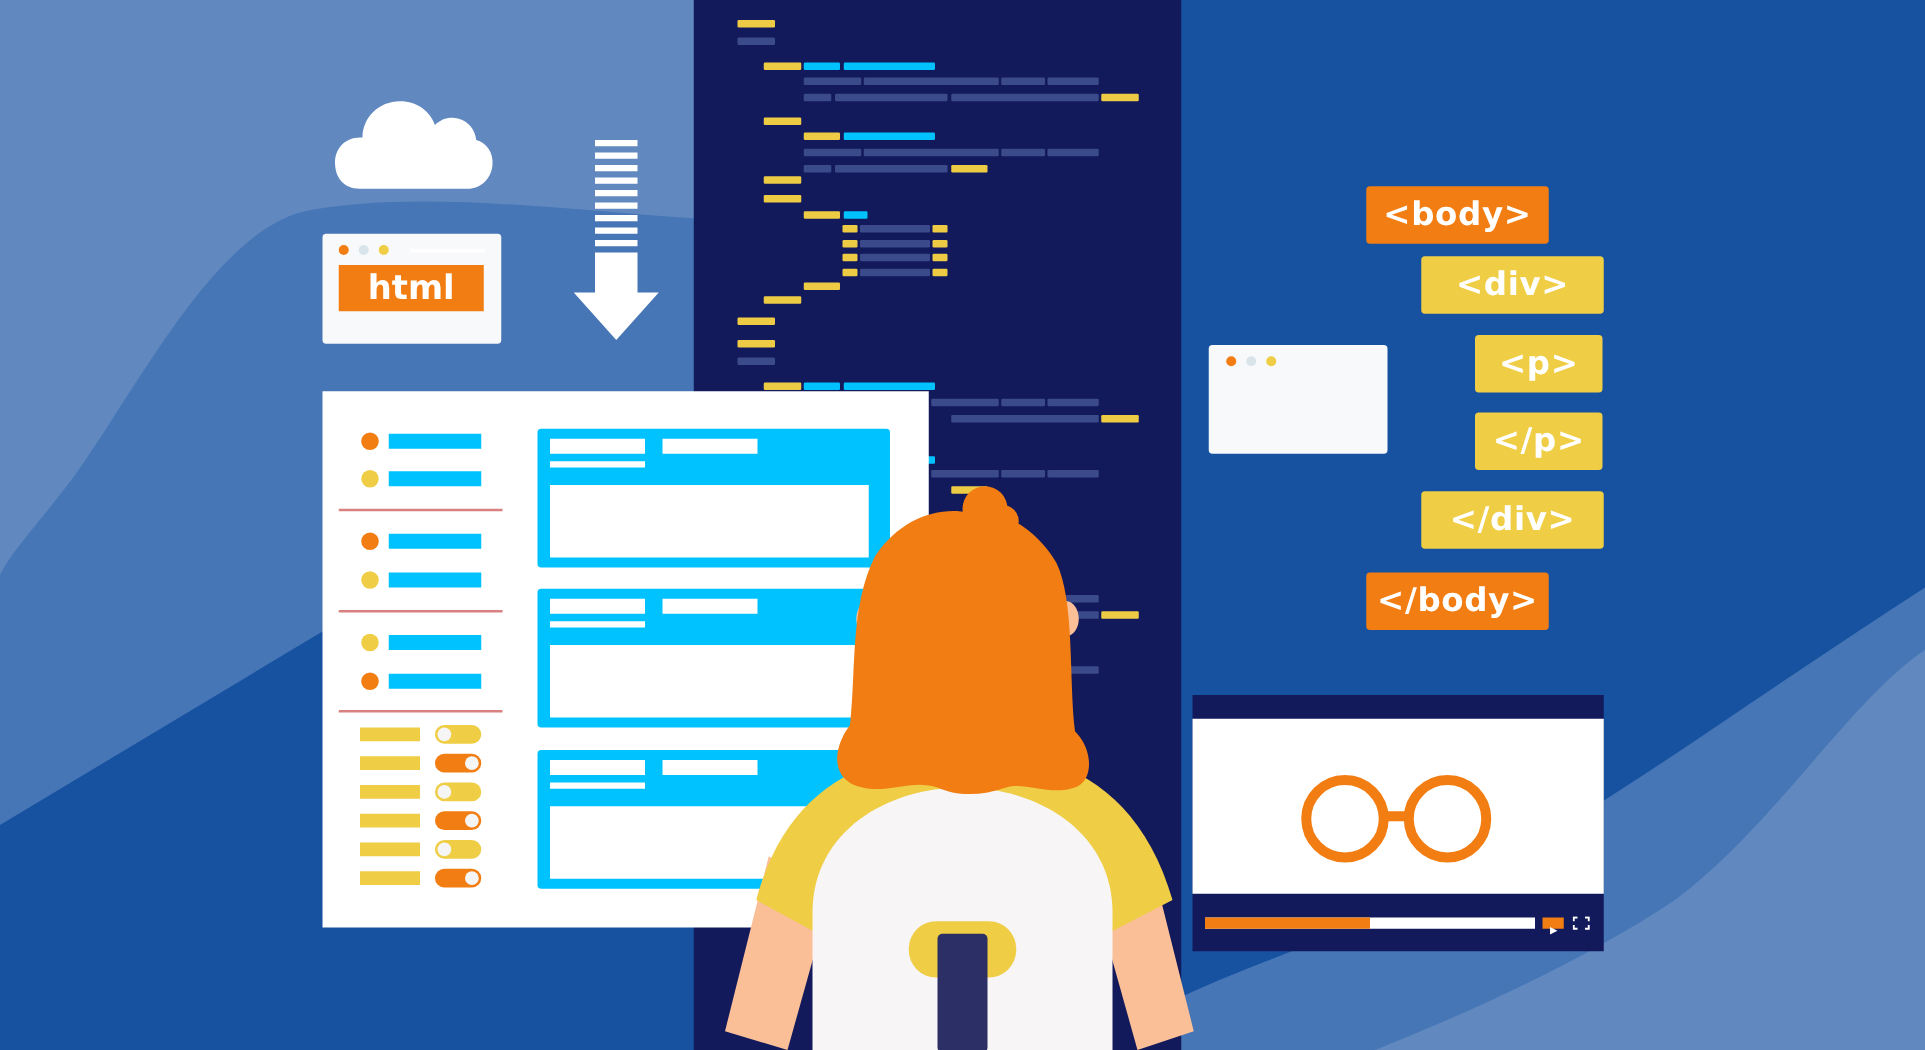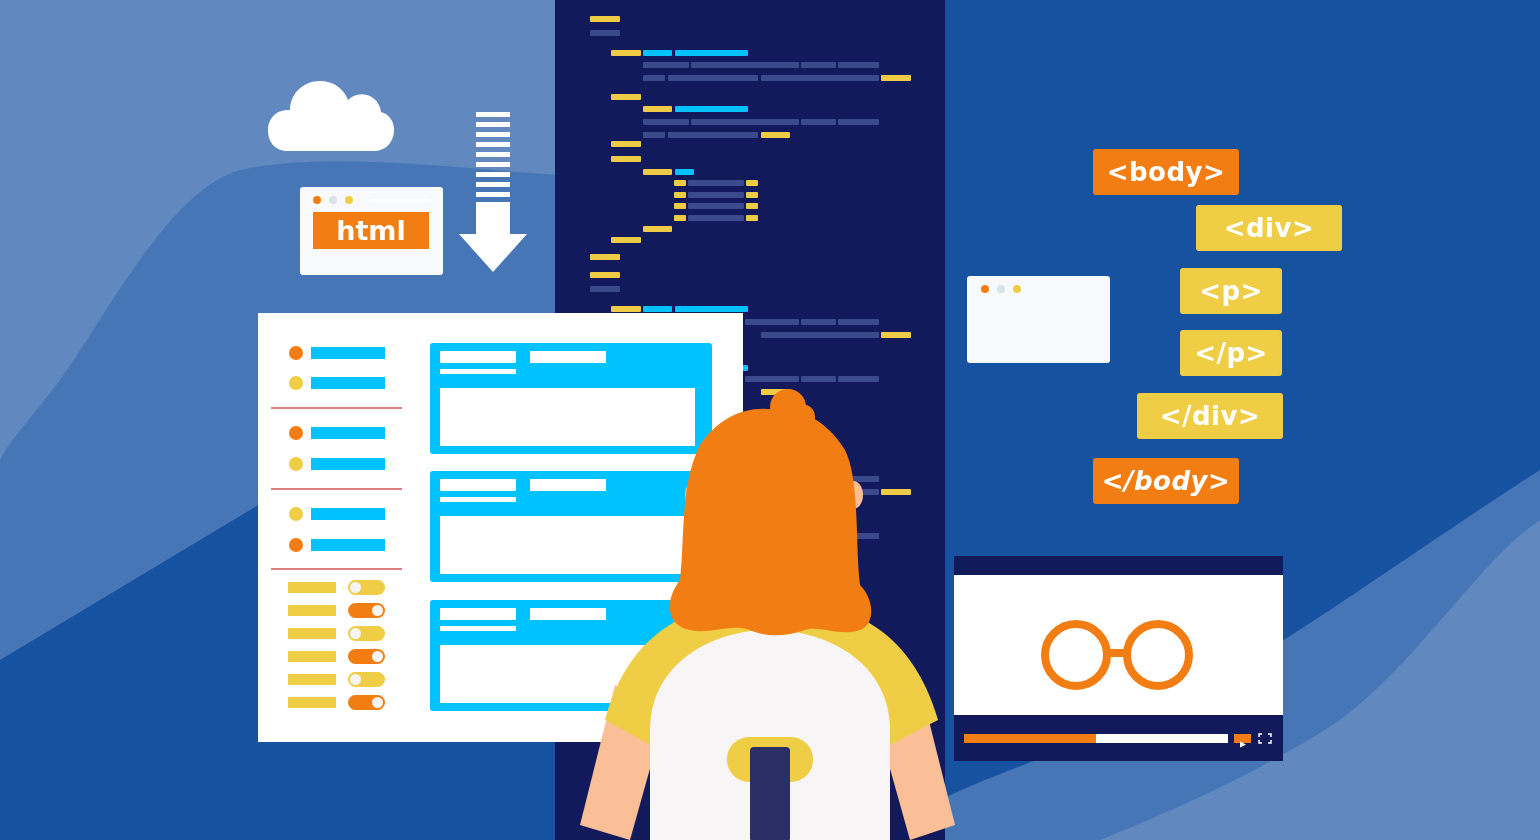--- a/index.html
+++ b/index.html
@@ -101,21 +101,21 @@
   <div class="cl cg" style="left:283px;top:476px;width:41px;"></div>
   <div class="cl cg" style="left:283px;top:489px;width:41px;"></div>
   <div class="cl cy" style="left:326px;top:489px;width:30px;"></div>
   <div class="cl cg" style="left:283px;top:533px;width:41px;"></div>
 </div>
 
 <svg class="abs" style="left:268px;top:78px;" width="128" height="74" viewBox="0 0 128 74">
   <path d="M20 73 C6 73 0 63 0 52 C0 40 9 31 22 32 C22 16 35 3 52 3 C66 3 76 11 80 22 C85 17 92 15 99 17 C107 19 112 26 113 34 C121 36 127 44 126 54 C125 65 117 73 106 73 Z" fill="#ffffff"></path>
 </svg>
 
-<div class="browser" style="left:258px;top:187px;width:143px;height:88px;margin-left:42px;">
+<div class="browser" style="left:258px;top:187px;width:143px;height:88px;">
   <div class="dots" style="left:13px;top:9px;">
     <div class="dot" style="background:#f27d12;"></div>
     <div class="dot" style="background:#d8e4ea;"></div>
     <div class="dot" style="background:#efcd45;"></div>
   </div>
   <div class="abs" style="left:70px;top:12px;width:60px;height:3px;background:#fff;"></div>
   <div class="abs" style="left:13px;top:25px;width:116px;height:37px;background:#f27d12;color:#fff;font-weight:bold;font-size:27px;display:flex;align-items:center;justify-content:center;">html</div>
 </div>
 
 <svg class="abs" style="left:459px;top:110px;" width="70" height="164" viewBox="0 0 70 164">
@@ -198,25 +198,25 @@
 
 <div class="browser" style="left:967px;top:276px;width:143px;height:87px;">
   <div class="dots" style="left:14px;top:9px;">
     <div class="dot" style="background:#f27d12;"></div>
     <div class="dot" style="background:#d8e4ea;"></div>
     <div class="dot" style="background:#efcd45;"></div>
   </div>
 </div>
 
 <div class="tag tag-o" style="left:1093px;top:149px;width:146px;height:46px;">&lt;body&gt;</div>
-<div class="tag tag-y" style="left:1196px;top:205px;width:146px;height:46px;text-align:right;">&lt;div&gt;</div>
+<div class="tag tag-y" style="left:1137px;top:205px;width:146px;height:46px;text-align:right;">&lt;div&gt;</div>
 <div class="tag tag-y" style="left:1180px;top:268px;width:102px;height:46px;">&lt;p&gt;</div>
 <div class="tag tag-y" style="left:1180px;top:330px;width:102px;height:46px;">&lt;/p&gt;</div>
 <div class="tag tag-y" style="left:1137px;top:393px;width:146px;height:46px;">&lt;/div&gt;</div>
-<div class="tag tag-o" style="left:1093px;top:458px;width:146px;height:46px;font-style:italic;">&lt;/body&gt;</div>
+<div class="tag tag-o" style="left:1093px;top:458px;width:146px;height:46px;">&lt;/body&gt;</div>
 
 <div class="video">
   <div class="abs" style="left:0;top:19px;width:329px;height:140px;background:#fff;">
     <svg class="abs" style="left:86px;top:42px;" width="156" height="76" viewBox="0 0 156 76">
       <circle cx="36" cy="38" r="31" fill="none" stroke="#f27d12" stroke-width="8"></circle>
       <circle cx="118" cy="38" r="31" fill="none" stroke="#f27d12" stroke-width="8"></circle>
       <rect x="66" y="32" width="22" height="8" fill="#f27d12"></rect>
     </svg>
   </div>
   <div class="abs" style="left:10px;top:178px;width:264px;height:9px;background:#fff;">

